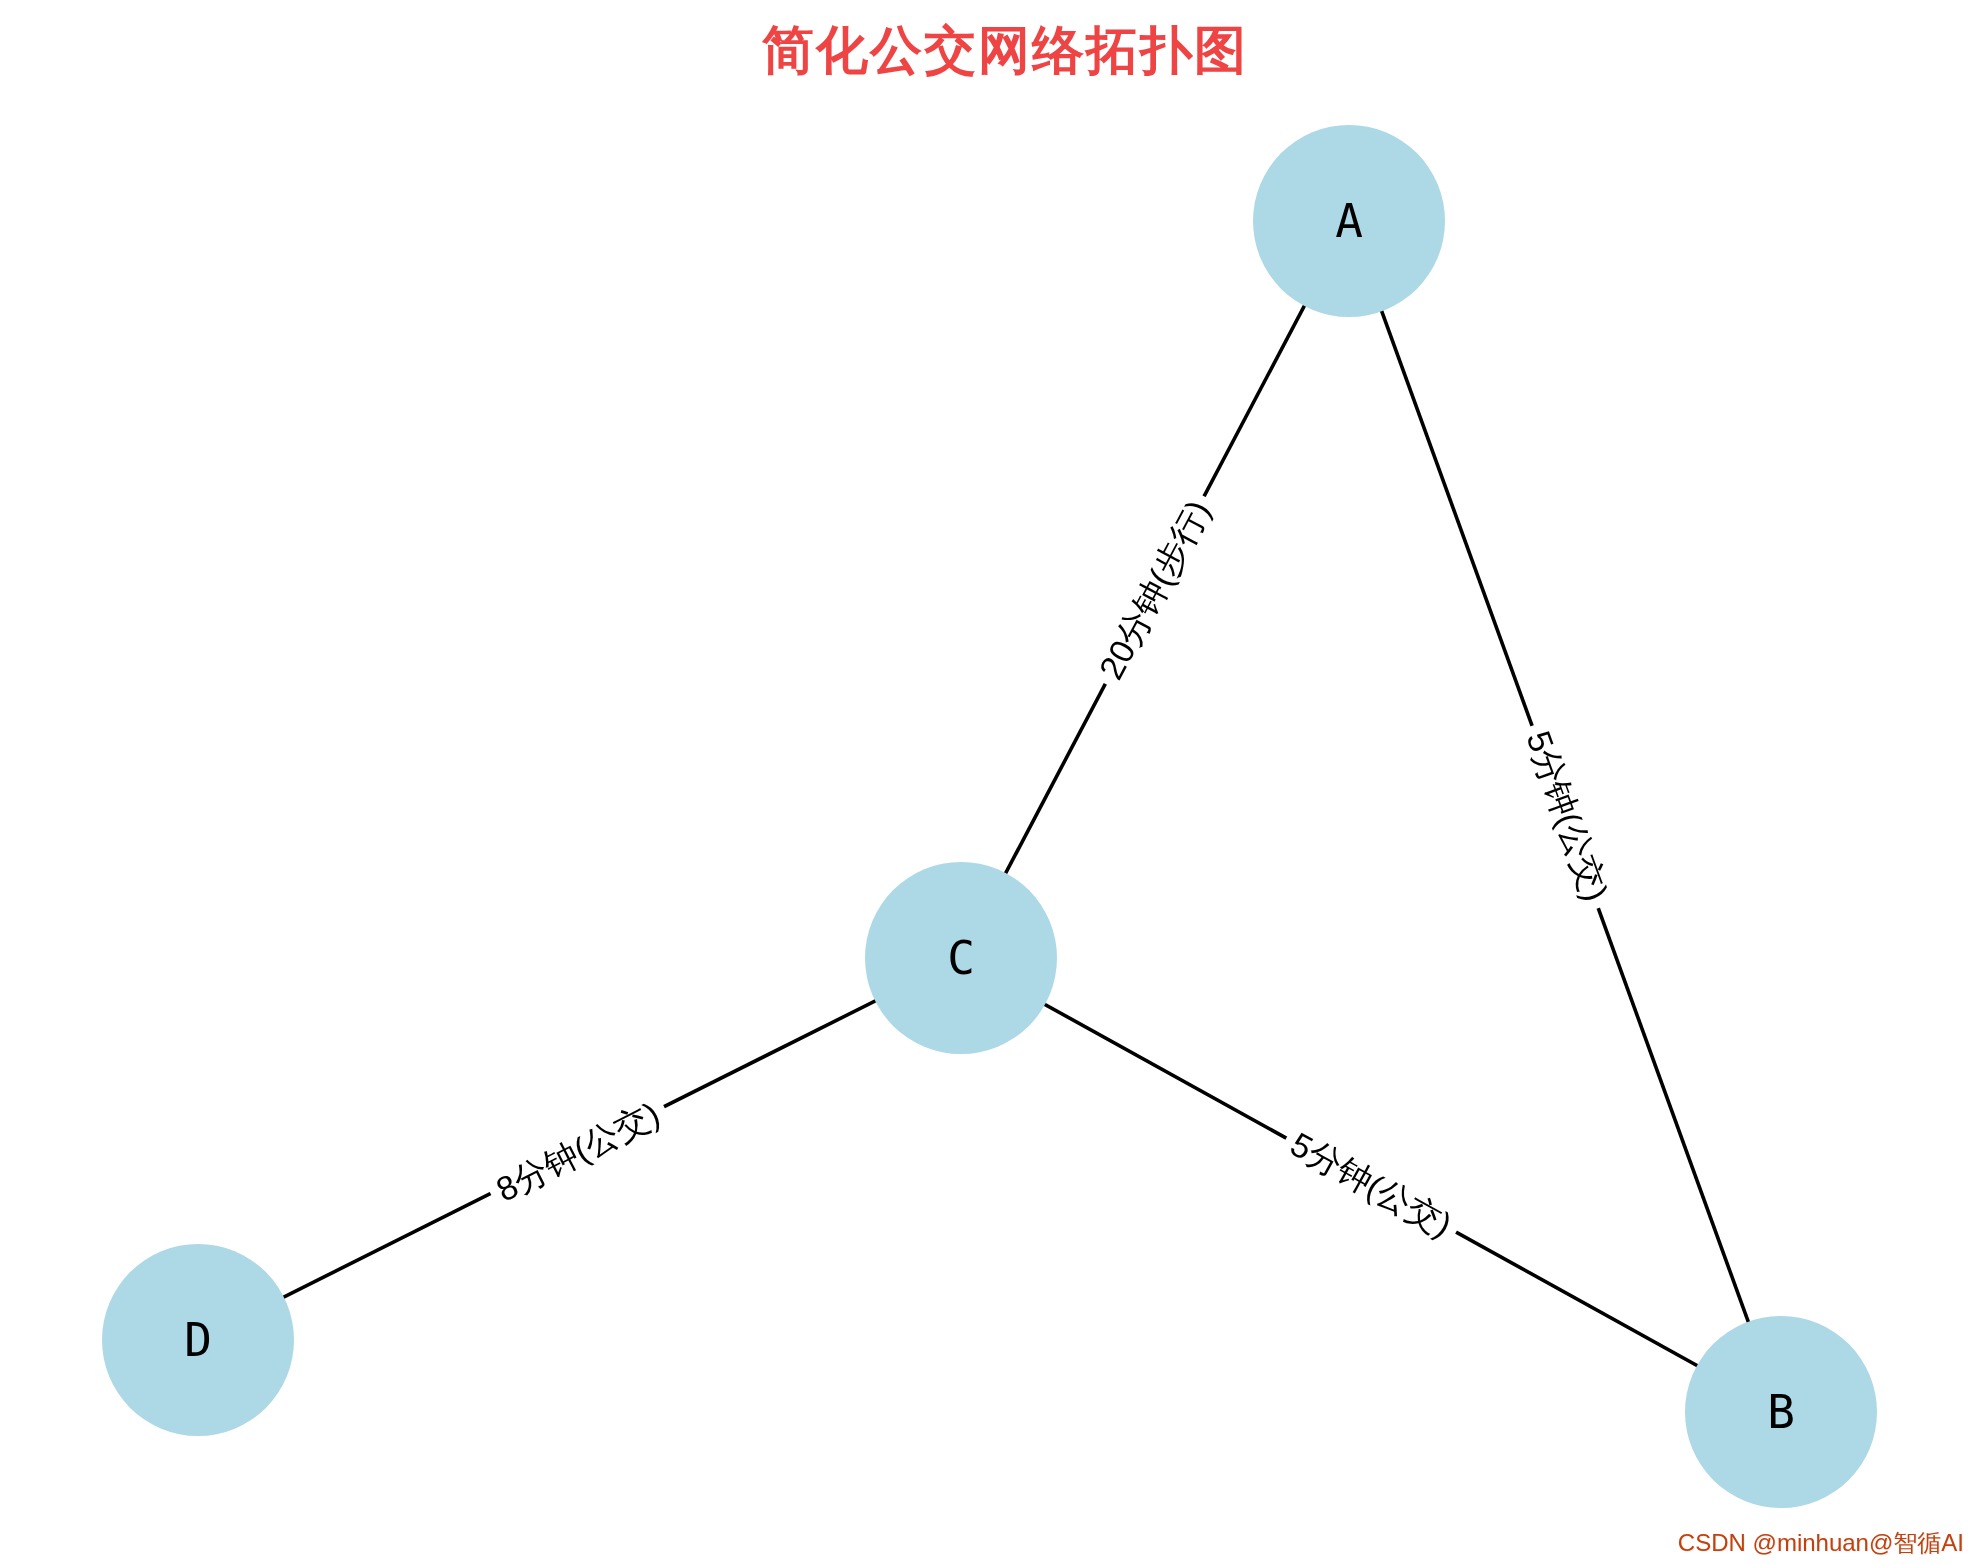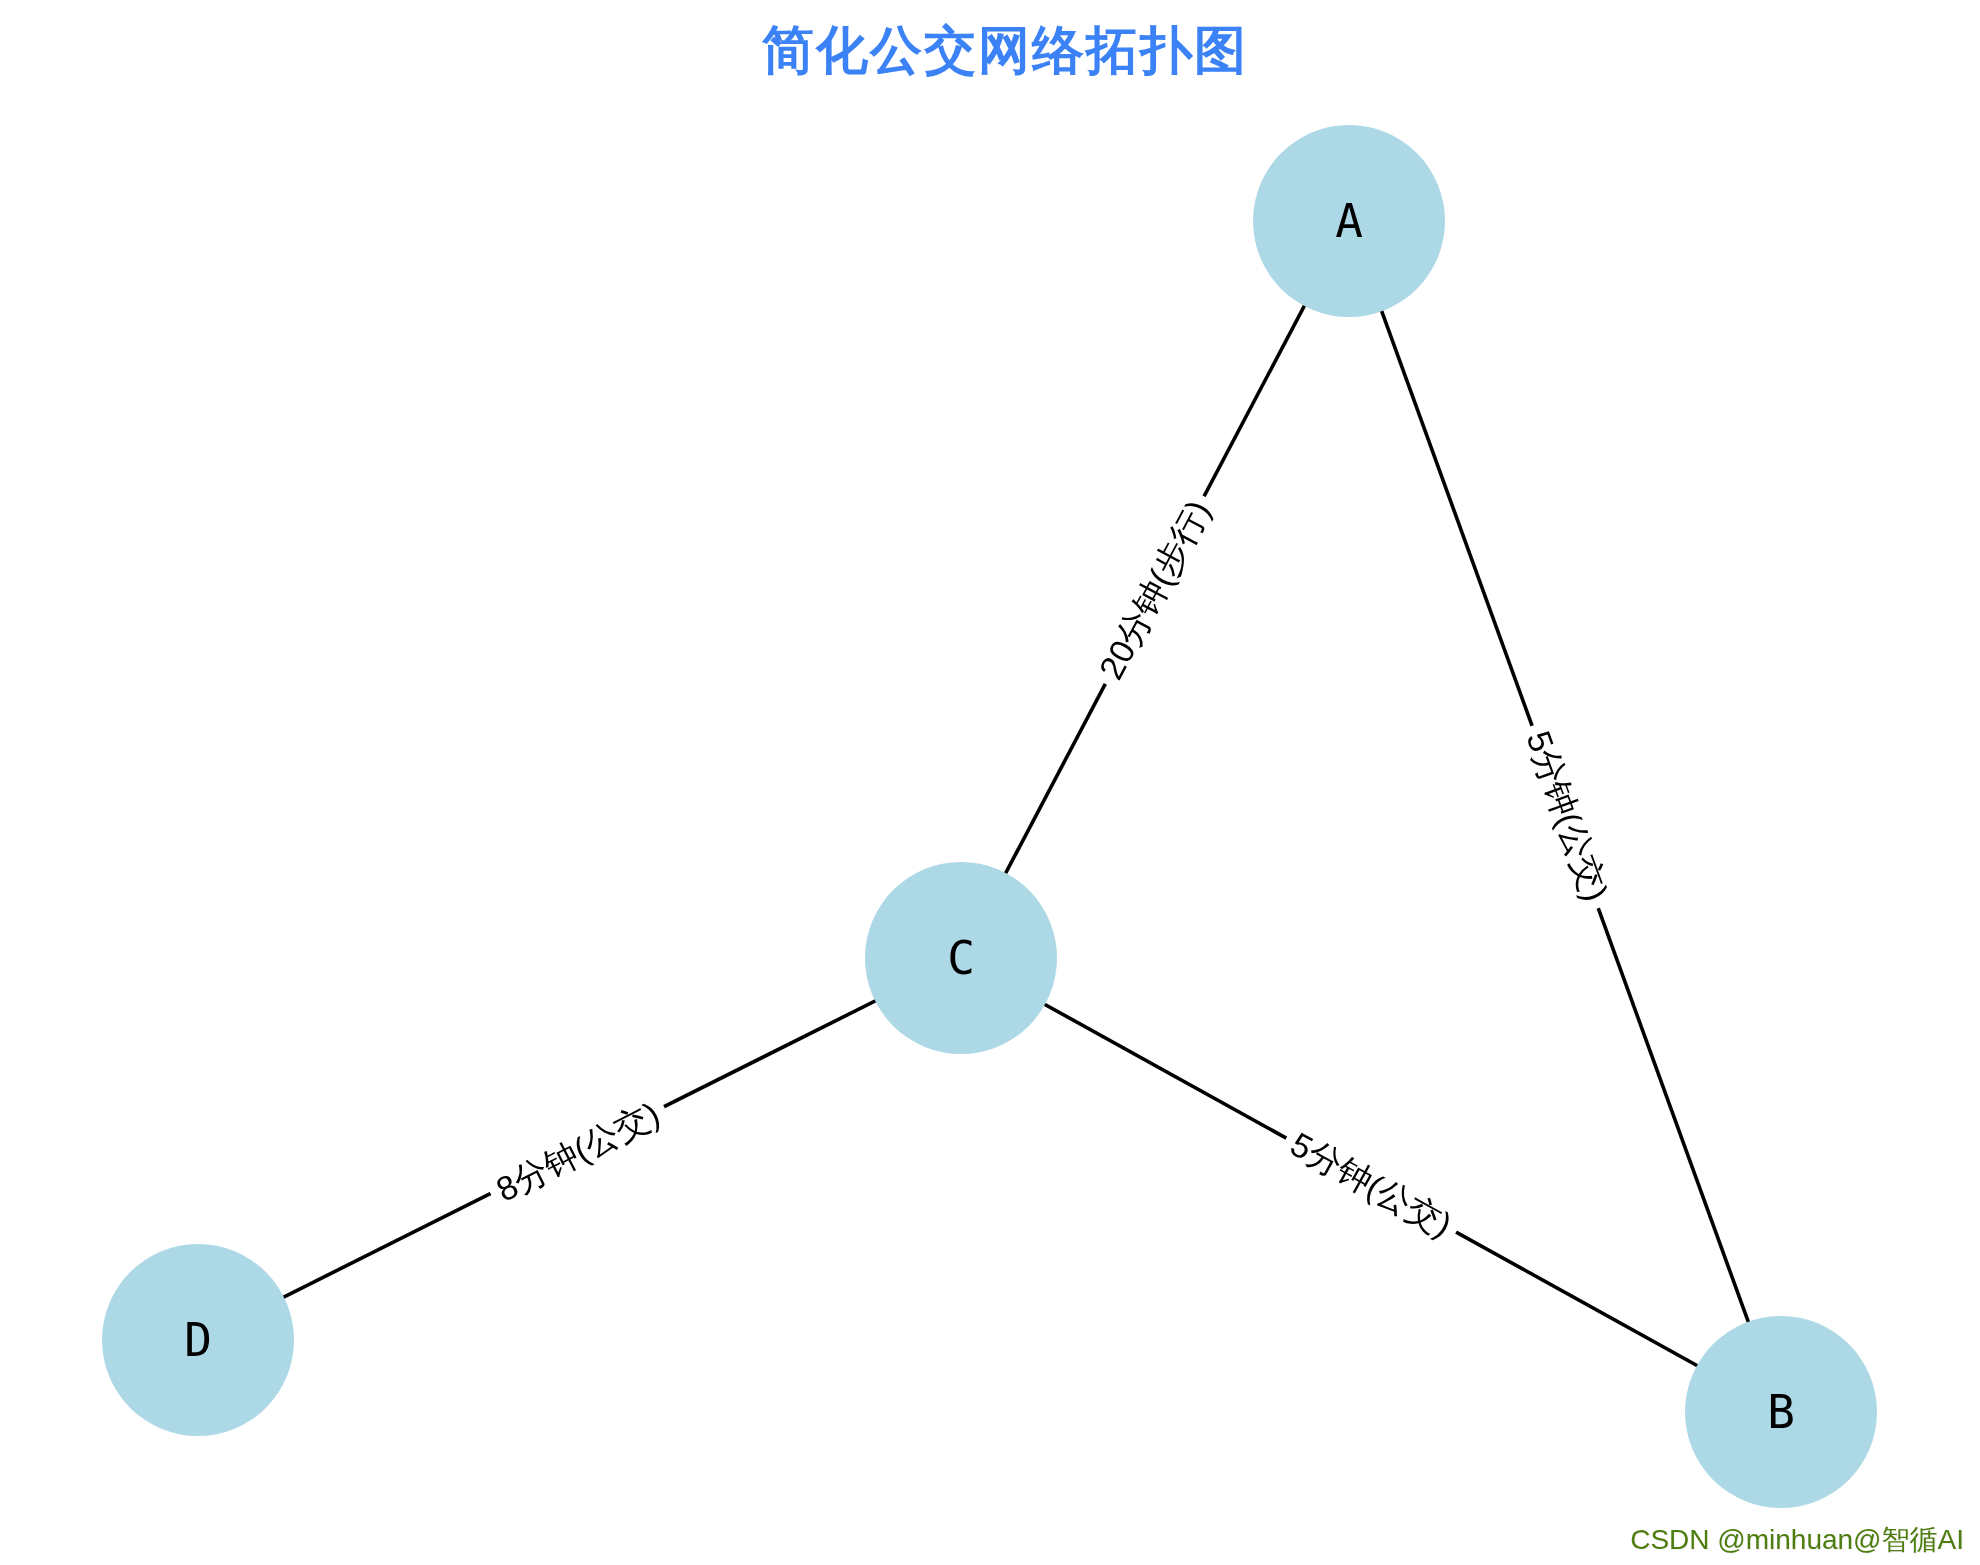--- a/index.html
+++ b/index.html
@@ -15,21 +15,21 @@
     background: #ffffff;
     overflow: hidden;
   }
   .title {
     position: absolute;
     left: 1005px;
     top: 16px;
     transform: translateX(-50%);
     font-size: 52px;
     font-weight: bold;
-    color: #3b82f6;
+    color: #ef4444;
     white-space: nowrap;
     letter-spacing: 2px;
   }
   .edges-layer {
     position: absolute;
     left: 0;
     top: 0;
     width: 1980px;
     height: 1565px;
   }
@@ -68,22 +68,22 @@
     line-height: 1.1;
   }
   .edge-label-ac { left: 1155px; top: 590px;  --rot: -62deg; }
   .edge-label-ab { left: 1567px; top: 816px;  --rot: 70deg; }
   .edge-label-cd { left: 578px;  top: 1152px; --rot: -27deg; }
   .edge-label-cb { left: 1371px; top: 1185px; --rot: 29deg; }
   .watermark {
     position: absolute;
     right: 16px;
     bottom: 6px;
-    font-size: 28px;
-    color: #4d7c0f;
+    font-size: 24px;
+    color: #c2410c;
     text-shadow: 1px 1px 0 #f2f2f2;
     white-space: nowrap;
   }
 </style>
 </head>
 <body>
 
 <div class="canvas">
 
   <div class="title">简化公交网络拓扑图</div>

